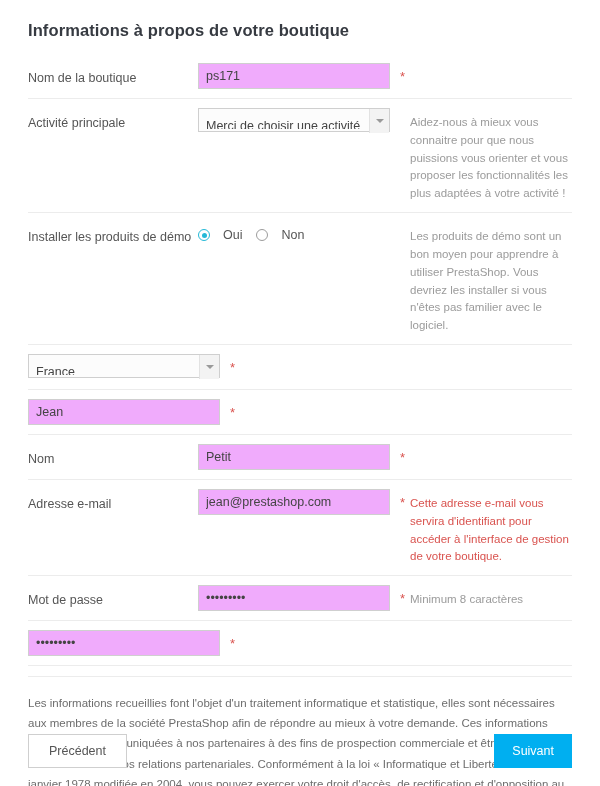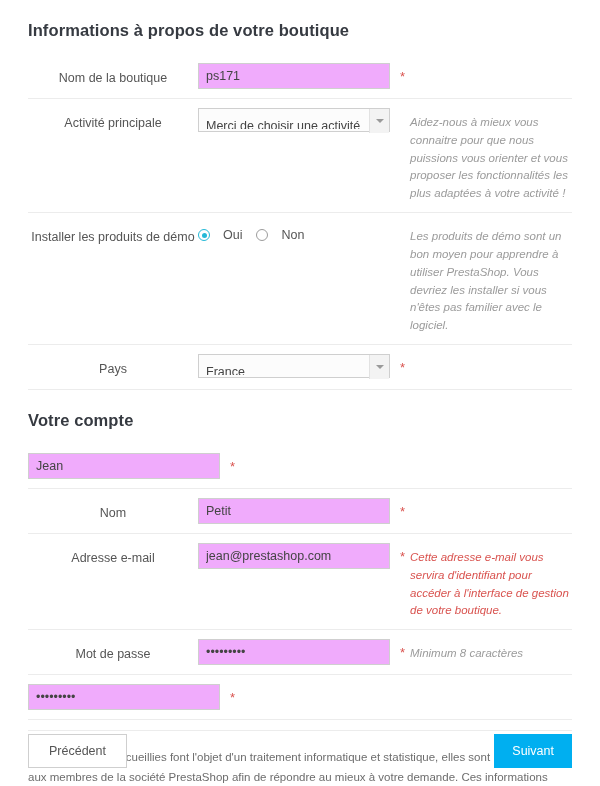--- a/index.html
+++ b/index.html
@@ -34,31 +34,29 @@
     min-height: 40px;
     padding: 9px 0 9px 0;
   }
   .label {
     width: 170px;
     flex: 0 0 170px;
     font-size: 12.5px;
     color: #555;
     padding-top: 7px;
     line-height: 1.3;
-    text-align: center;
   }
   .field {
     flex: 0 0 200px;
     width: 200px;
     position: relative;
   }
   .hint {
     flex: 1;
     font-size: 11.5px;
-    font-style: italic;
     color: #9b9b9b;
     line-height: 1.55;
     padding-left: 12px;
     padding-top: 6px;
   }
   .hint.red { color: #d9534f; }
   input.text {
     width: 192px;
     height: 26px;
     border: 1px solid #cfcfcf;
@@ -226,34 +224,32 @@
         <label class="radio-item">
           <span class="radio"></span>
           <span>Non</span>
         </label>
       </div>
     </div>
     <div class="hint">Les produits de démo sont un bon moyen pour apprendre à utiliser PrestaShop. Vous devriez les installer si vous n'êtes pas familier avec le logiciel.</div>
   </div>
 
   <div class="row">
-    <div class="label">Pays</div>
     <div class="field">
       <div class="select-wrap">
         <select class="sel">
           <option>France</option>
         </select>
         <span class="sel-arrow"></span>
       </div>
       <span class="req">*</span>
     </div>
     <div class="hint"></div>
   </div>
 
-  <h2 class="section-title">Votre compte</h2>
 
   <div class="row">
     <div class="field">
       <input class="text" type="text" value="Jean" style="">
       <span class="req">*</span>
     </div>
     <div class="hint"></div>
   </div>
 
   <div class="row">

